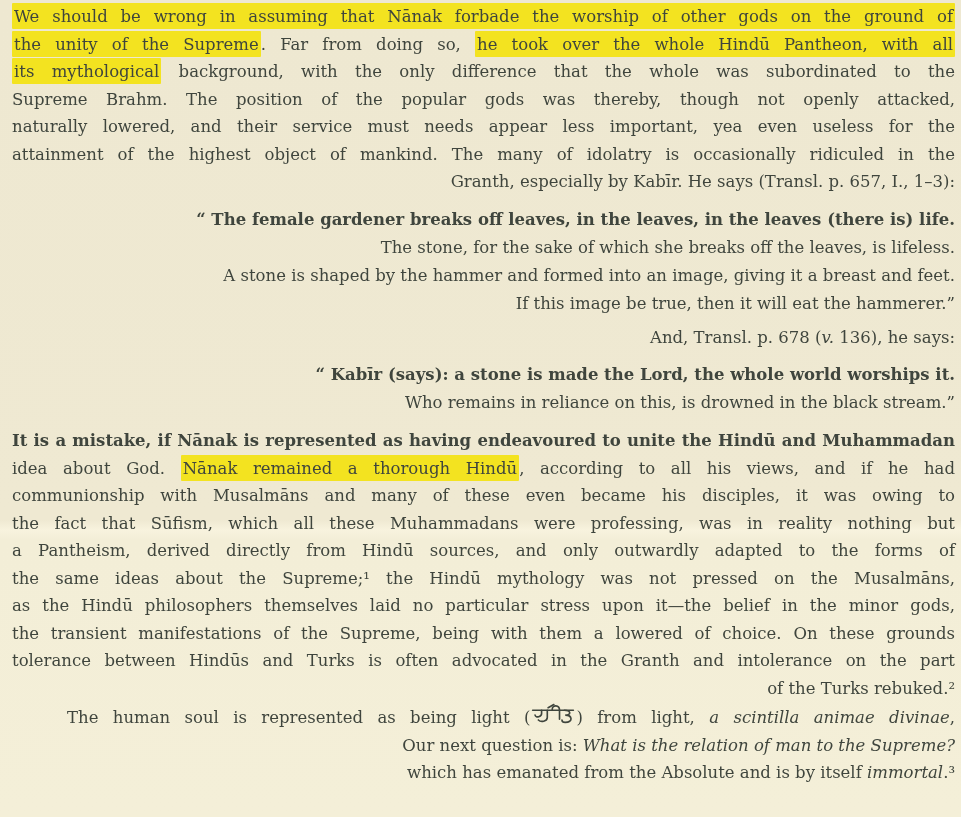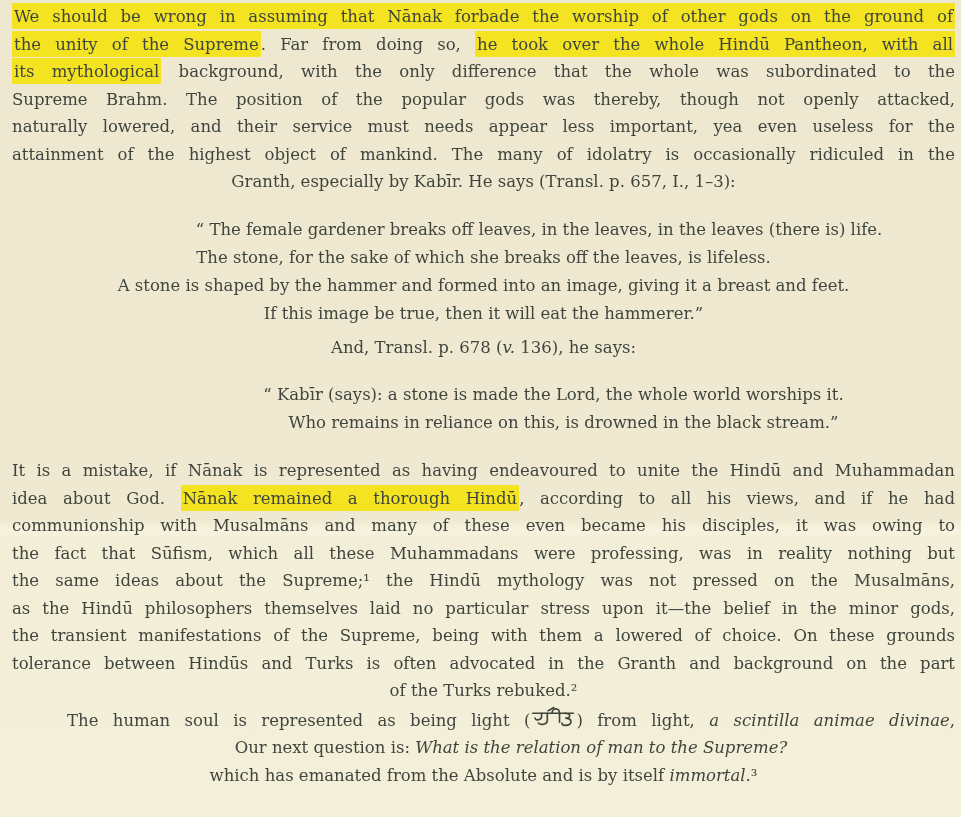--- a/index.html
+++ b/index.html
@@ -10,27 +10,27 @@
     padding:3px 6px 0 12px;
     background:linear-gradient(180deg,#eee8d1 0,#efe9d2 520px,#f8f3de 530px,#f3eed7 540px,#f4efd8 100%);
     color:#3f453d;
     font-family:"DejaVu Serif","Liberation Serif",serif;
     font-size:16.5px;
     overflow:hidden;
     -webkit-font-smoothing:antialiased;
   }
   .ln{line-height:27.5px;min-height:27.5px;}
   .j{text-align:justify;text-align-last:justify;}
-  .n{text-align:center;}
+  .n{text-align:right;}
   .q{line-height:28px;}
   .q1a{margin-left:111px;}
   .q1b{}
   .q2a{margin-left:140px;}
   .q2b{margin-left:160px;}
-  .mt10{margin-top:20px;}
+  .mt10{margin-top:10px;font-weight:bold;}
   .mt6{margin-top:6px;}
   .ind{margin-left:55px;}
   .hl{background:#f3e320;padding:4px 2px 3px 2px;border-radius:1px;}
   .it{font-style:italic;}
   .gmk{display:inline-block;vertical-align:-6px;margin:0 1px;}
   .gmk svg{display:block;}
 </style>
 </head>
 <body>
 
@@ -51,24 +51,25 @@
 
   <div class="ln n mt6"><span>And, Transl. p. 678 (</span><span class="it">v.</span><span> 136), he says:</span></div>
 
   <div class="ln q n q2a mt10">“ Kabīr (says):  a stone is made the Lord, the whole world worships it.</div>
   <div class="ln q n q2b">Who remains in reliance on this, is drowned in the black stream.”</div>
 
   <div class="ln j mt10">It is a mistake, if Nānak is represented as having endeavoured to unite the Hindū and Muhammadan</div>
   <div class="ln j"><span>idea about God.  </span><span class="hl">Nānak remained a thorough Hindū</span><span>, according to all his views, and if he had</span></div>
   <div class="ln j">communionship with Musalmāns and many of these even became his disciples, it was owing to</div>
   <div class="ln j">the fact that Sūfism, which all these Muhammadans were professing, was in reality nothing but</div>
+  <div class="ln j">a Pantheism, derived directly from Hindū sources, and only outwardly adapted to the forms of</div>
   <div class="ln j">the same ideas about the Supreme;¹ the Hindū mythology was not pressed on the Musalmāns,</div>
   <div class="ln j">as the Hindū philosophers themselves laid no particular stress upon it—the belief in the minor gods,</div>
   <div class="ln j">the transient manifestations of the Supreme, being with them a lowered of choice.  On these grounds</div>
-  <div class="ln j">tolerance between Hindūs and Turks is often advocated in the Granth and background on the part</div>
+  <div class="ln j">tolerance between Hindūs and Turks is often advocated in the Granth and intolerance on the part</div>
   <div class="ln n">of the Turks rebuked.²</div>
 
   <div class="ln j ind"><span>The human soul is represented as being light (</span><span class="gmk" aria-label="ਜੋਤਿ"><svg width="44" height="27" viewBox="0 0 54 31" fill="none" stroke="#3f453d" stroke-width="2" stroke-linecap="round">
           <path d="M2 9 H52"></path>
           <path d="M13 9 v4 c0 4 -7 6 -8 2"></path>
           <path d="M20 9 v9 c0 5 -8 6 -11 3"></path>
           <path d="M21 6 L28 2"></path>
           <path d="M35 9 c0 -7 -9 -7 -9 -1"></path>
           <path d="M35 9 v11"></path>
           <path d="M41 9 c8 0 9 6 1 6 c9 0 10 9 0 9 c-3 0 -4 -2 -4 -3"></path>

